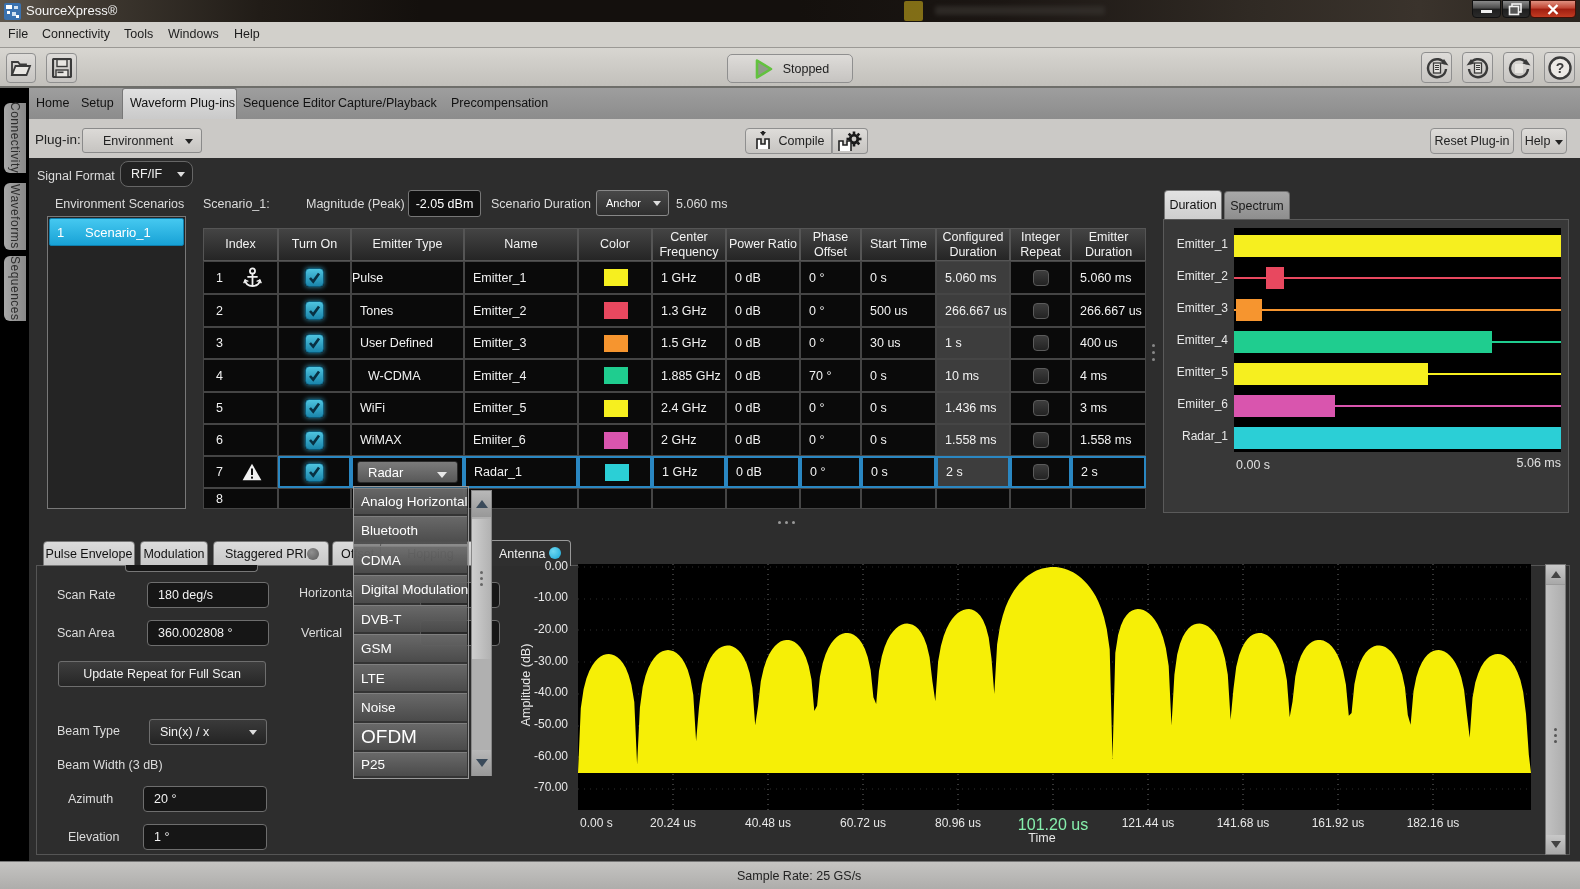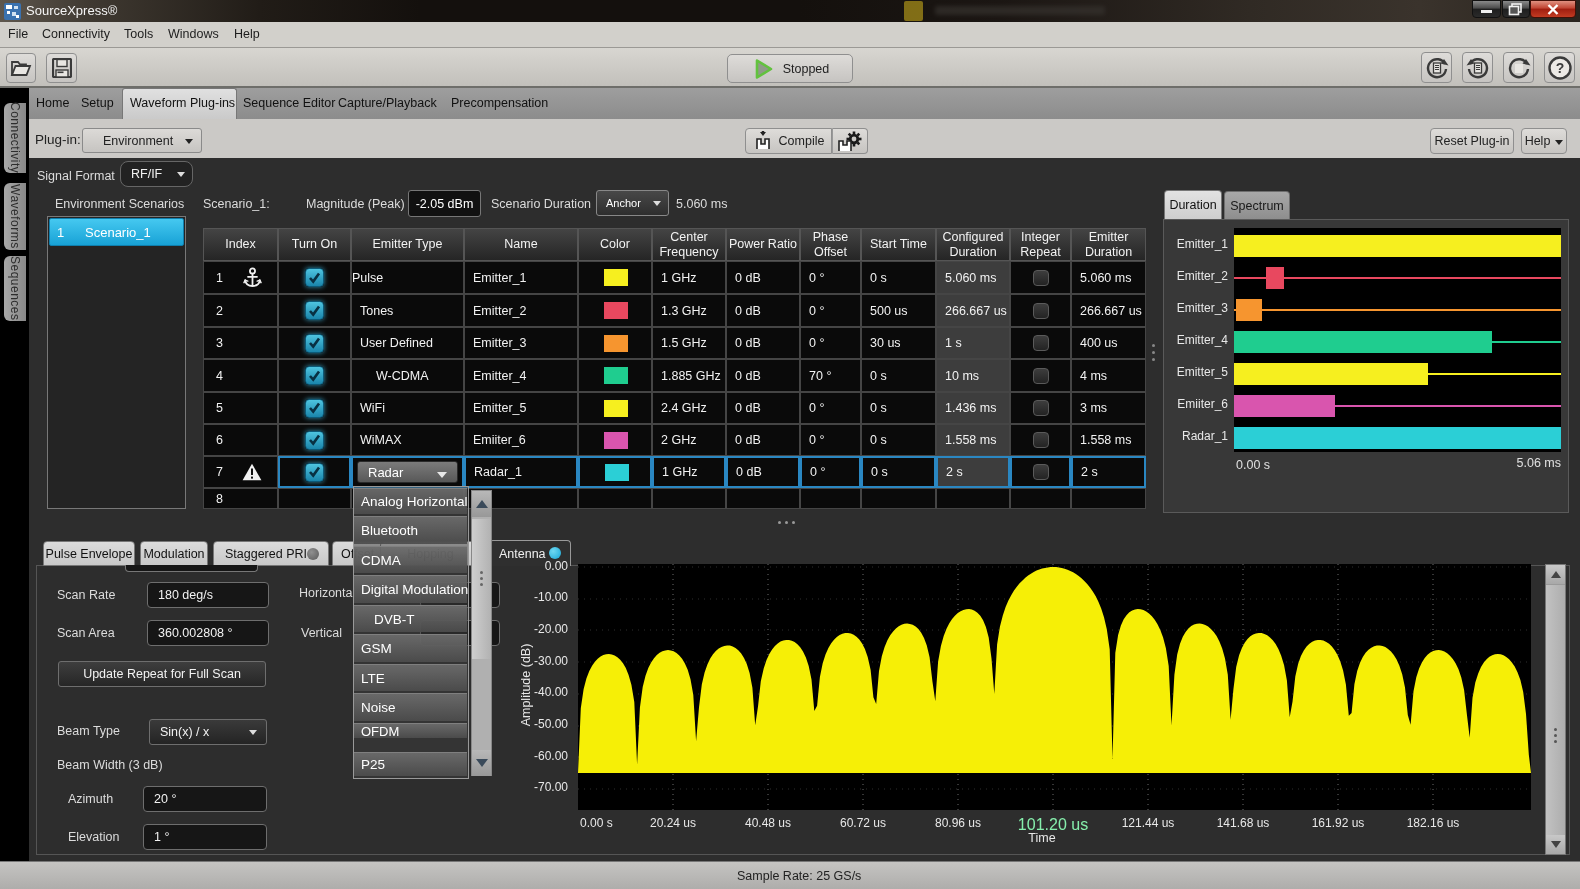--- a/index.html
+++ b/index.html
@@ -304,21 +304,21 @@
     <span style="margin-left:12px">4</span>
   </div>
 <div class="tc " style="left:278px;top:359px;width:73px;height:33px;background:#0a0a0a;border:1px solid #454545;">
     <div class="cb">
       <svg width="13" height="12" viewBox="0 0 13 12">
         <path d="M2 6 l3.2 3.6 L11 1.5" stroke="#083043" stroke-width="2.6" fill="none"></path>
       </svg>
     </div>
   </div>
 <div class="tc " style="left:351px;top:359px;width:113px;height:33px;background:#0a0a0a;border:1px solid #454545;">
-    <span style="margin-left:24px">W-CDMA</span>
+    <span style="margin-left:16px">W-CDMA</span>
   </div>
 <div class="tc " style="left:464px;top:359px;width:114px;height:33px;background:#0a0a0a;border:1px solid #454545;">
     <span style="margin-left:8px">Emitter_4</span>
   </div>
 <div class="tc " style="left:578px;top:359px;width:74px;height:33px;background:#0a0a0a;border:1px solid #454545;">
     <div style="width:24px;height:17px;background:#1fcd8f;margin-left:25px"></div>
   </div>
 <div class="tc " style="left:652px;top:359px;width:74px;height:33px;background:#0a0a0a;border:1px solid #454545;">
     <span style="margin-left:8px">1.885 GHz</span>
   </div>
@@ -620,25 +620,25 @@
 <div class="abs" style="left:1546px;top:585px;width:19px;height:250px;background:linear-gradient(90deg,#c2c2c2,#adadad)"></div>
 <div class="abs" style="left:1554px;top:728px;width:3px;height:3px;border-radius:50%;background:#555"></div>
 <div class="abs" style="left:1554px;top:734px;width:3px;height:3px;border-radius:50%;background:#555"></div>
 <div class="abs" style="left:1554px;top:740px;width:3px;height:3px;border-radius:50%;background:#555"></div>
 
 <div class="abs" style="left:353px;top:486px;width:116px;height:293px;border:1px solid #999;background:rgba(60,60,60,.5)"></div>
 <div style="position:absolute;left:354px;top:488px;width:113px;height:26px;background:linear-gradient(rgba(108,108,108,.93),rgba(76,76,76,.93));border-top:1px solid rgba(140,140,140,.8);color:#fff;font-size:13.5px;white-space:nowrap;display:flex;align-items:center;padding-left:7px">Analog Horizontal</div>
 <div style="position:absolute;left:354px;top:516px;width:113px;height:28px;background:linear-gradient(rgba(108,108,108,.93),rgba(76,76,76,.93));border-top:1px solid rgba(140,140,140,.8);color:#fff;font-size:13.5px;white-space:nowrap;display:flex;align-items:center;padding-left:7px">Bluetooth</div>
 <div style="position:absolute;left:354px;top:546px;width:113px;height:27px;background:linear-gradient(rgba(108,108,108,.93),rgba(76,76,76,.93));border-top:1px solid rgba(140,140,140,.8);color:#fff;font-size:13.5px;white-space:nowrap;display:flex;align-items:center;padding-left:7px">CDMA</div>
 <div style="position:absolute;left:354px;top:575px;width:113px;height:28px;background:linear-gradient(rgba(108,108,108,.93),rgba(76,76,76,.93));border-top:1px solid rgba(140,140,140,.8);color:#fff;font-size:13.5px;white-space:nowrap;display:flex;align-items:center;padding-left:7px">Digital Modulation</div>
-<div style="position:absolute;left:354px;top:605px;width:113px;height:27px;background:linear-gradient(rgba(108,108,108,.93),rgba(76,76,76,.93));border-top:1px solid rgba(140,140,140,.8);color:#fff;font-size:13.5px;white-space:nowrap;display:flex;align-items:center;padding-left:20px">DVB-T</div>
+<div style="position:absolute;left:354px;top:605px;width:113px;height:27px;background:linear-gradient(rgba(108,108,108,.93),rgba(76,76,76,.93));border-top:1px solid rgba(140,140,140,.8);color:#fff;font-size:13.5px;white-space:nowrap;display:flex;align-items:center;padding-left:7px">DVB-T</div>
 <div style="position:absolute;left:354px;top:634px;width:113px;height:28px;background:linear-gradient(rgba(108,108,108,.93),rgba(76,76,76,.93));border-top:1px solid rgba(140,140,140,.8);color:#fff;font-size:13.5px;white-space:nowrap;display:flex;align-items:center;padding-left:7px">GSM</div>
 <div style="position:absolute;left:354px;top:664px;width:113px;height:27px;background:linear-gradient(rgba(108,108,108,.93),rgba(76,76,76,.93));border-top:1px solid rgba(140,140,140,.8);color:#fff;font-size:13.5px;white-space:nowrap;display:flex;align-items:center;padding-left:7px">LTE</div>
 <div style="position:absolute;left:354px;top:693px;width:113px;height:28px;background:linear-gradient(rgba(108,108,108,.93),rgba(76,76,76,.93));border-top:1px solid rgba(140,140,140,.8);color:#fff;font-size:13.5px;white-space:nowrap;display:flex;align-items:center;padding-left:7px">Noise</div>
-<div style="position:absolute;left:354px;top:723px;width:113px;height:15px;background:linear-gradient(rgba(108,108,108,.93),rgba(76,76,76,.93));border-top:1px solid rgba(140,140,140,.8);color:#fff;font-size:13px;white-space:nowrap;display:flex;align-items:center;padding-left:7px">OFDM</div>
+<div style="position:absolute;left:354px;top:723px;width:113px;height:27px;background:linear-gradient(rgba(108,108,108,.93),rgba(76,76,76,.93));border-top:1px solid rgba(140,140,140,.8);color:#fff;font-size:19px;white-space:nowrap;display:flex;align-items:center;padding-left:7px">OFDM</div>
 <div style="position:absolute;left:354px;top:752px;width:113px;height:24px;background:linear-gradient(rgba(108,108,108,.93),rgba(76,76,76,.93));border-top:1px solid rgba(140,140,140,.8);color:#fff;font-size:13.5px;white-space:nowrap;display:flex;align-items:center;padding-left:7px">P25</div>
 
 <div class="abs" style="left:471px;top:490px;width:21px;height:286px;background:#b0b0b0;border:1px solid #888"></div>
 <div class="abs" style="left:472px;top:491px;width:19px;height:26px;background:linear-gradient(#b8b8b8,#989898);display:flex;align-items:center;justify-content:center">
     <span style="width:0;height:0;border-left:6px solid transparent;border-right:6px solid transparent;border-bottom:8px solid #3a4a5a"></span>
   </div>
 <div class="abs" style="left:472px;top:519px;width:19px;height:140px;background:linear-gradient(90deg,#cecece,#b2b2b2)"></div>
 <div class="abs" style="left:480px;top:571px;width:3px;height:3px;border-radius:50%;background:#666"></div>
 <div class="abs" style="left:480px;top:577px;width:3px;height:3px;border-radius:50%;background:#666"></div>
 <div class="abs" style="left:480px;top:583px;width:3px;height:3px;border-radius:50%;background:#666"></div>

